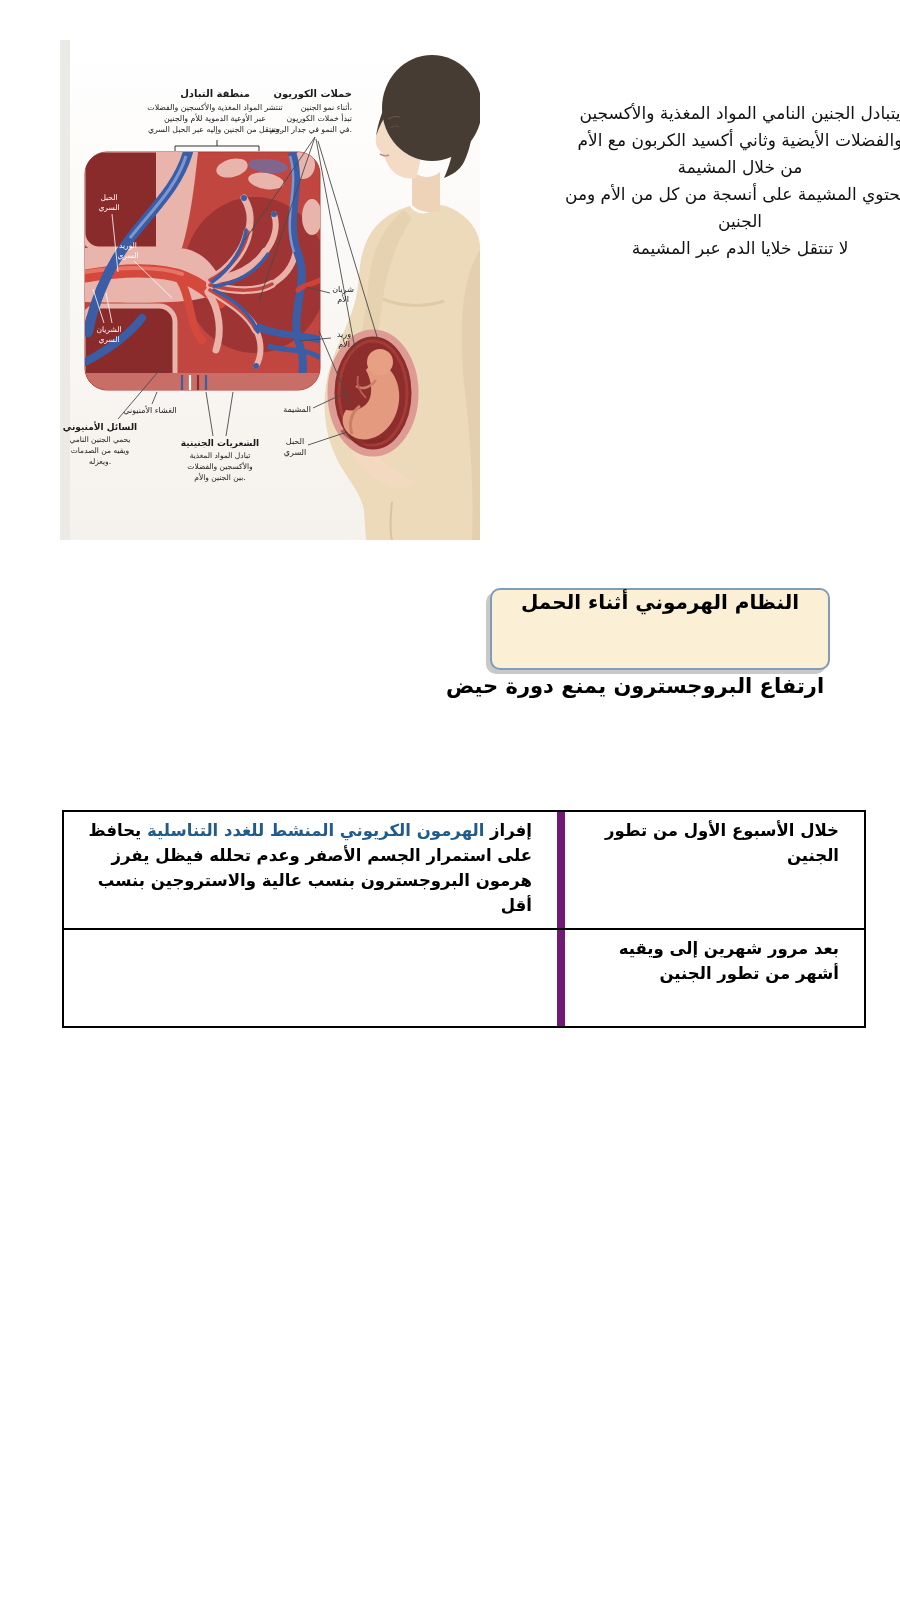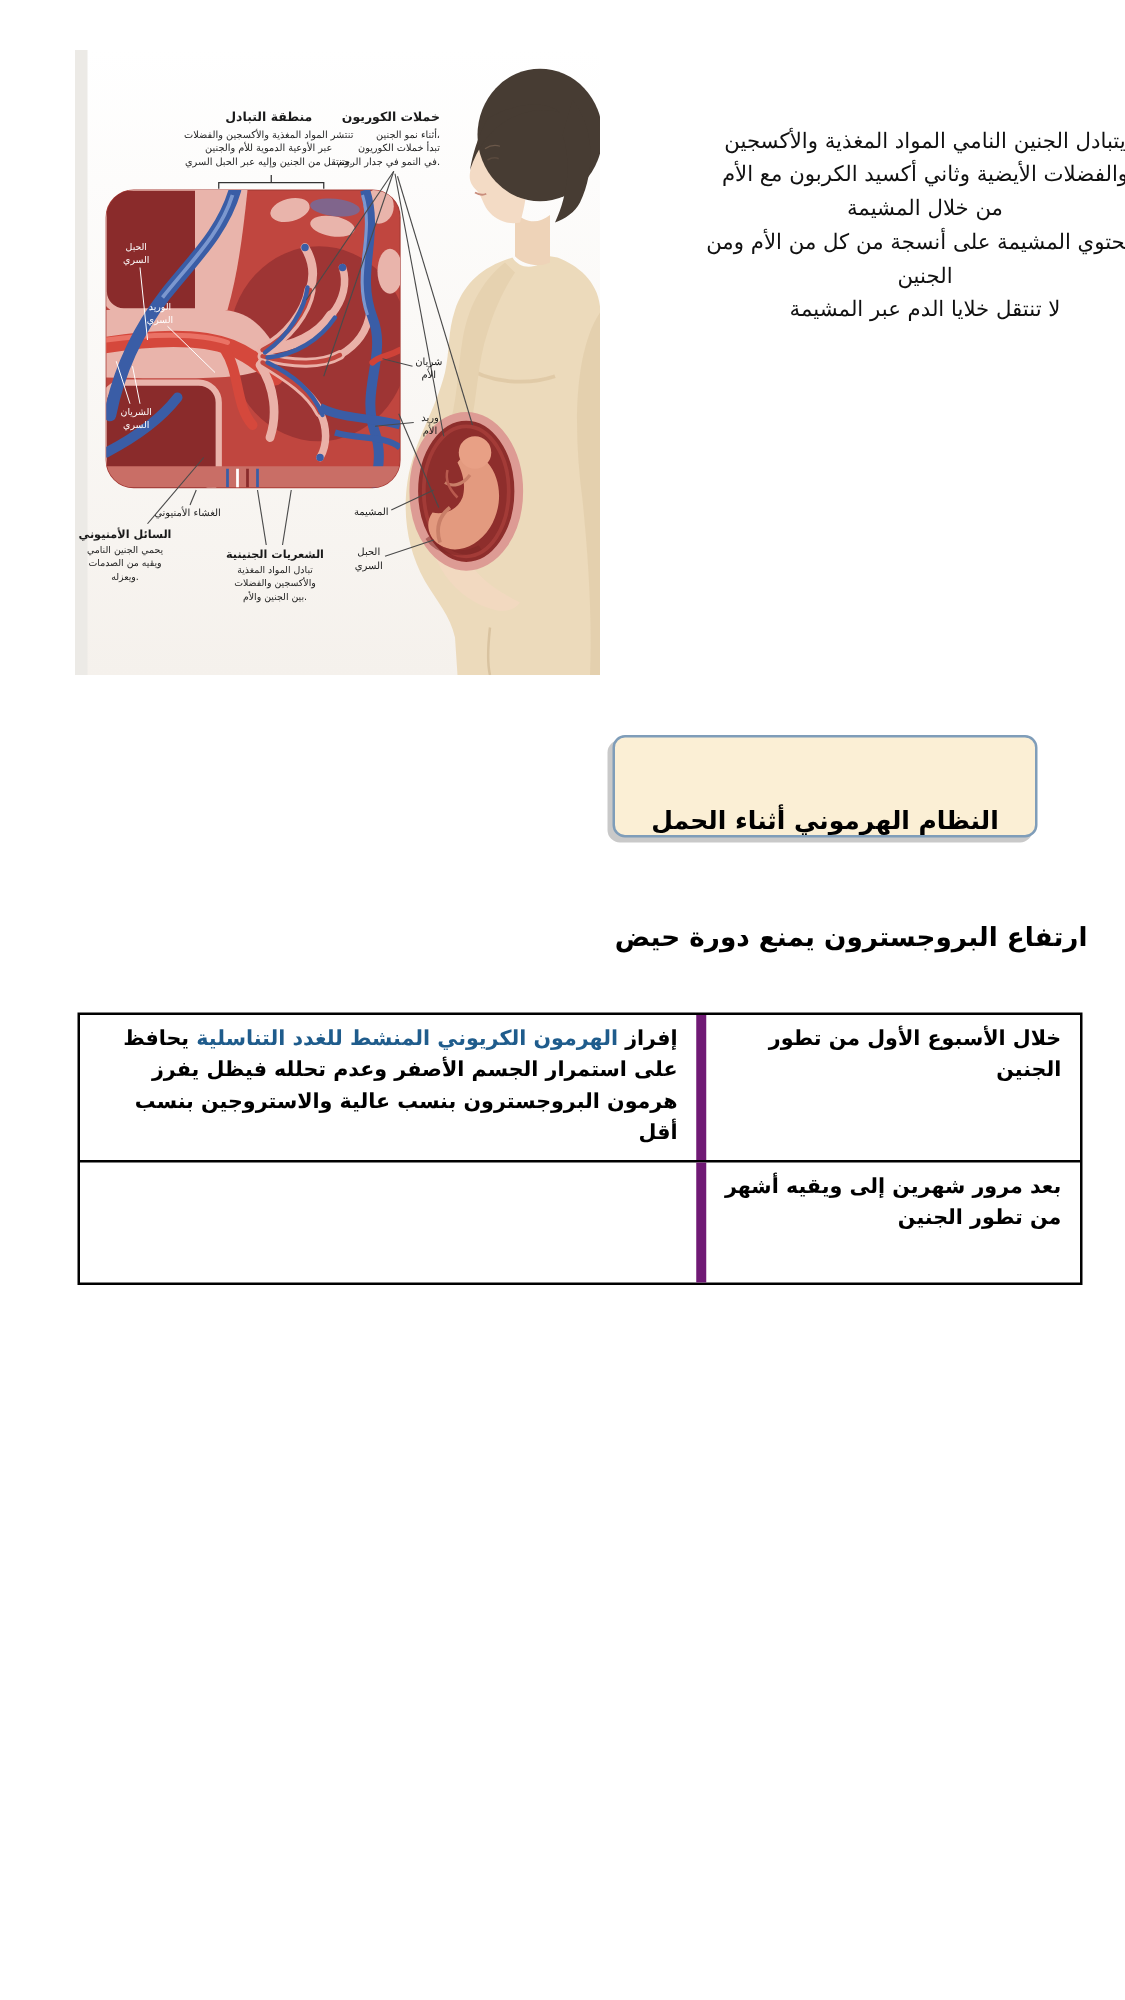--- a/index.html
+++ b/index.html
@@ -5,31 +5,31 @@
   html,body{margin:0;padding:0;background:#fff;}
   .page{position:relative;width:900px;height:1600px;background:#fff;overflow:hidden;
         font-family:"DejaVu Sans",sans-serif;}
   
   .intro{position:absolute;left:575px;top:100px;width:330px;direction:rtl;
          text-align:center;font-size:17px;line-height:27px;color:#111;}
   .intro div{white-space:nowrap;}
   
   .title-box{position:absolute;left:490px;top:588px;width:336px;height:78px;
              background:#FBEFD5;border:2.5px solid #7F9DB9;border-radius:10px;
-             box-shadow:-4px 4px 0 #c9c9c9;display:flex;align-items:flex-end;justify-content:center;}
+             box-shadow:-4px 4px 0 #c9c9c9;display:flex;align-items:flex-start;justify-content:center;}
   .title-box span{font-weight:bold;font-size:20px;color:#000;direction:rtl;}
   
-  .heading{position:absolute;left:400px;top:734px;width:470px;direction:rtl;
+  .heading{position:absolute;left:400px;top:670px;width:470px;text-align:center;direction:rtl;
            font-weight:bold;font-size:21px;line-height:33px;color:#000;}
   
   .tbl{position:absolute;left:62px;top:810px;width:800px;border:2px solid #000;
        direction:rtl;background:#fff;}
   .tbl-row{display:grid;grid-template-columns:307px 489px;}
   .tbl-row + .tbl-row{border-top:2px solid #000;}
-  .cell{padding:6px 15px 10px 10px;font-weight:bold;font-size:16.5px;line-height:25px;
+  .cell{padding:6px 25px 10px 10px;font-weight:bold;font-size:16.5px;line-height:25px;
         text-align:right;color:#000;}
   .cell.period{border-left:8px solid #701a75;}
   .tbl-row.r1{min-height:103px;}
   .tbl-row.r2{min-height:96px;}
   .hl{color:#1F5C8C;}
   
   .figure{position:absolute;left:60px;top:40px;width:420px;height:500px;}
   svg text{font-family:"DejaVu Sans",sans-serif;}
 </style>
 </head>

